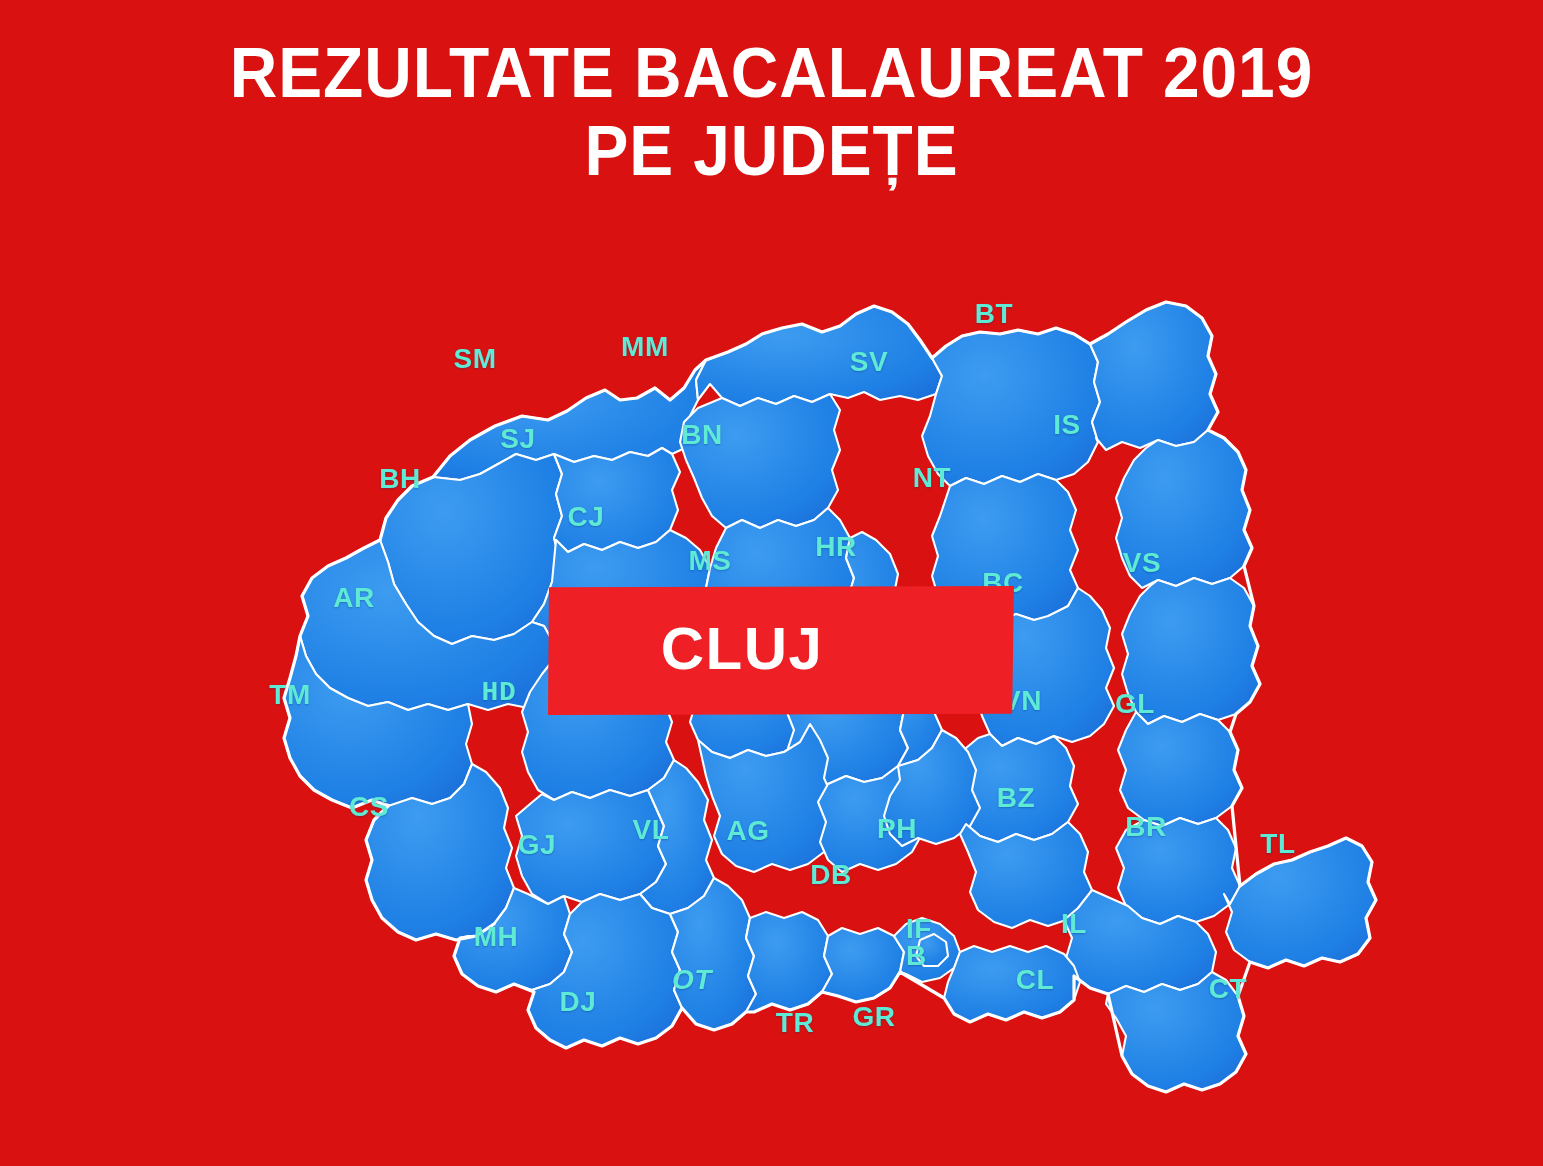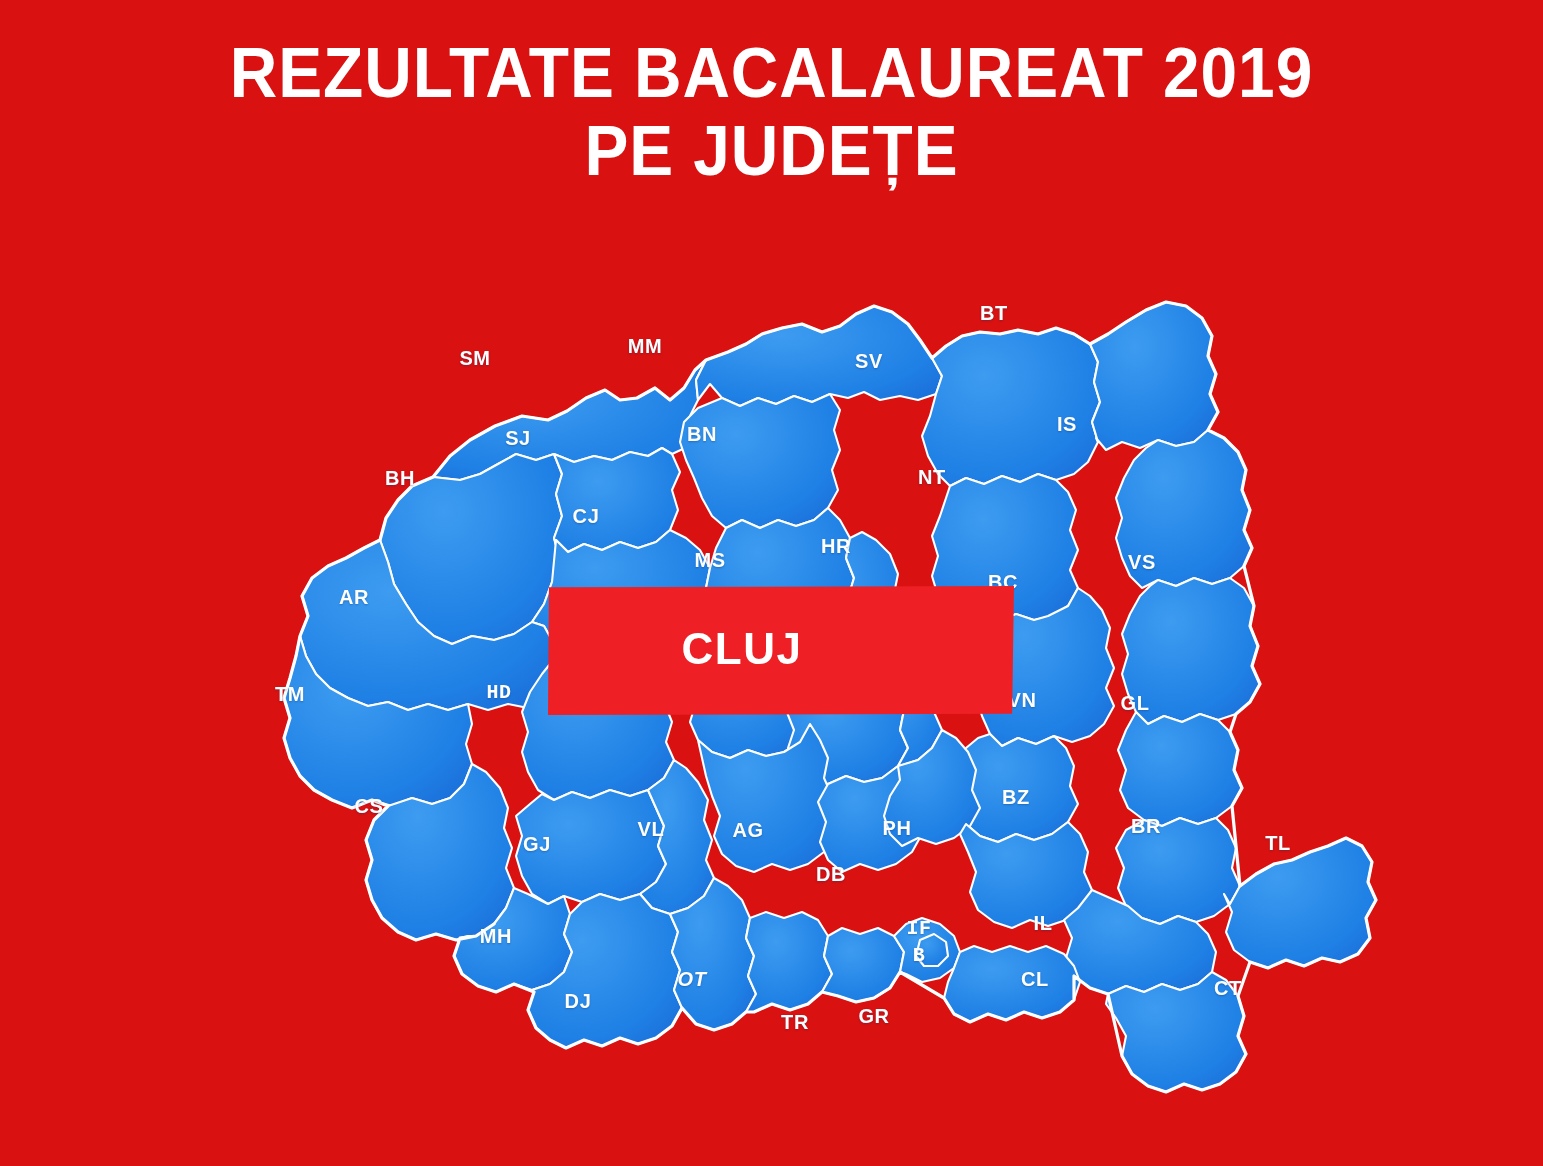--- a/index.html
+++ b/index.html
@@ -59,26 +59,26 @@
   .county-outer {
     fill: none;
     stroke: #ffffff;
     stroke-width: 3.2;
     stroke-linejoin: round;
   }
 
   
   .county-label {
     position: absolute;
-    color: #ffffff;
+    color: #5eead4;
     font-weight: bold;
-    font-size: 20px;
+    font-size: 28px;
     line-height: 25px;
     letter-spacing: 0.6px;
-    text-align: center;
+    text-align: left;
     transform: translate(-50%, -50%);
     white-space: nowrap;
     text-shadow: 0 1px 2px rgba(10,50,110,0.35);
   }
   .county-label.stacked { line-height: 27px; }
 
   
   #cluj-banner {
     position: absolute;
     left: 548px;
@@ -87,21 +87,21 @@
     height: 129px;
     background: #ee2025;
     clip-path: polygon(0.2% 1.0%, 100% 0%, 99.6% 99.0%, 0% 100%);
     display: flex;
     align-items: center;
     justify-content: center;
   }
   #cluj-banner-label {
     color: #ffffff;
     font-weight: bold;
-    font-size: 44px;
+    font-size: 60px;
     letter-spacing: 1.5px;
     line-height: 60px;
     margin-right: 78px;
     margin-bottom: 4px;
     white-space: nowrap;
   }
 </style>
 </head>
 <body>
 
@@ -201,23 +201,23 @@
         <div class="county-label" style="left: 985px; top: 455px;">GL</div>
         <div class="county-label" style="left: 219px; top: 558px;">CS</div>
         <div class="county-label" style="left: 387px; top: 596px;">GJ</div>
         <div class="county-label" style="left: 501px; top: 581px;">VL</div>
         <div class="county-label" style="left: 598px; top: 582px;">AG</div>
         <div class="county-label" style="left: 747px; top: 580px;">PH</div>
         <div class="county-label" style="left: 846px; top: 549px; margin-left: 20px;">BZ</div>
         <div class="county-label" style="left: 983px; top: 578px; padding-left: 26px;">BR</div>
         <div class="county-label" style="left: 1128px; top: 595px;">TL</div>
         <div class="county-label" style="left: 681px; top: 626px;">DB</div>
-        <div class="county-label" style="left: 893px; top: 675px;">IL</div>
+        <div class="county-label" style="left: 924px; top: 675px;">IL</div>
         <div class="county-label" style="left: 346px; top: 688px;">MH</div>
-        <div class="county-label stacked" style="left: 769px; top: 694px; font-family: Liberation Mono, monospace;">
+        <div class="county-label stacked" style="left: 769px; top: 694px;">
           <div>IF</div>
           <div>B</div>
         </div>
         <div class="county-label" style="left: 885px; top: 731px;">CL</div>
         <div class="county-label" style="left: 542px; top: 731px; font-style: italic;">OT</div>
         <div class="county-label" style="left: 1066px; top: 740px; margin-left: 12px;">CT</div>
         <div class="county-label" style="left: 428px; top: 753px;">DJ</div>
         <div class="county-label" style="left: 724px; top: 768px;">GR</div>
         <div class="county-label" style="left: 645px; top: 774px;">TR</div>
       </div>

